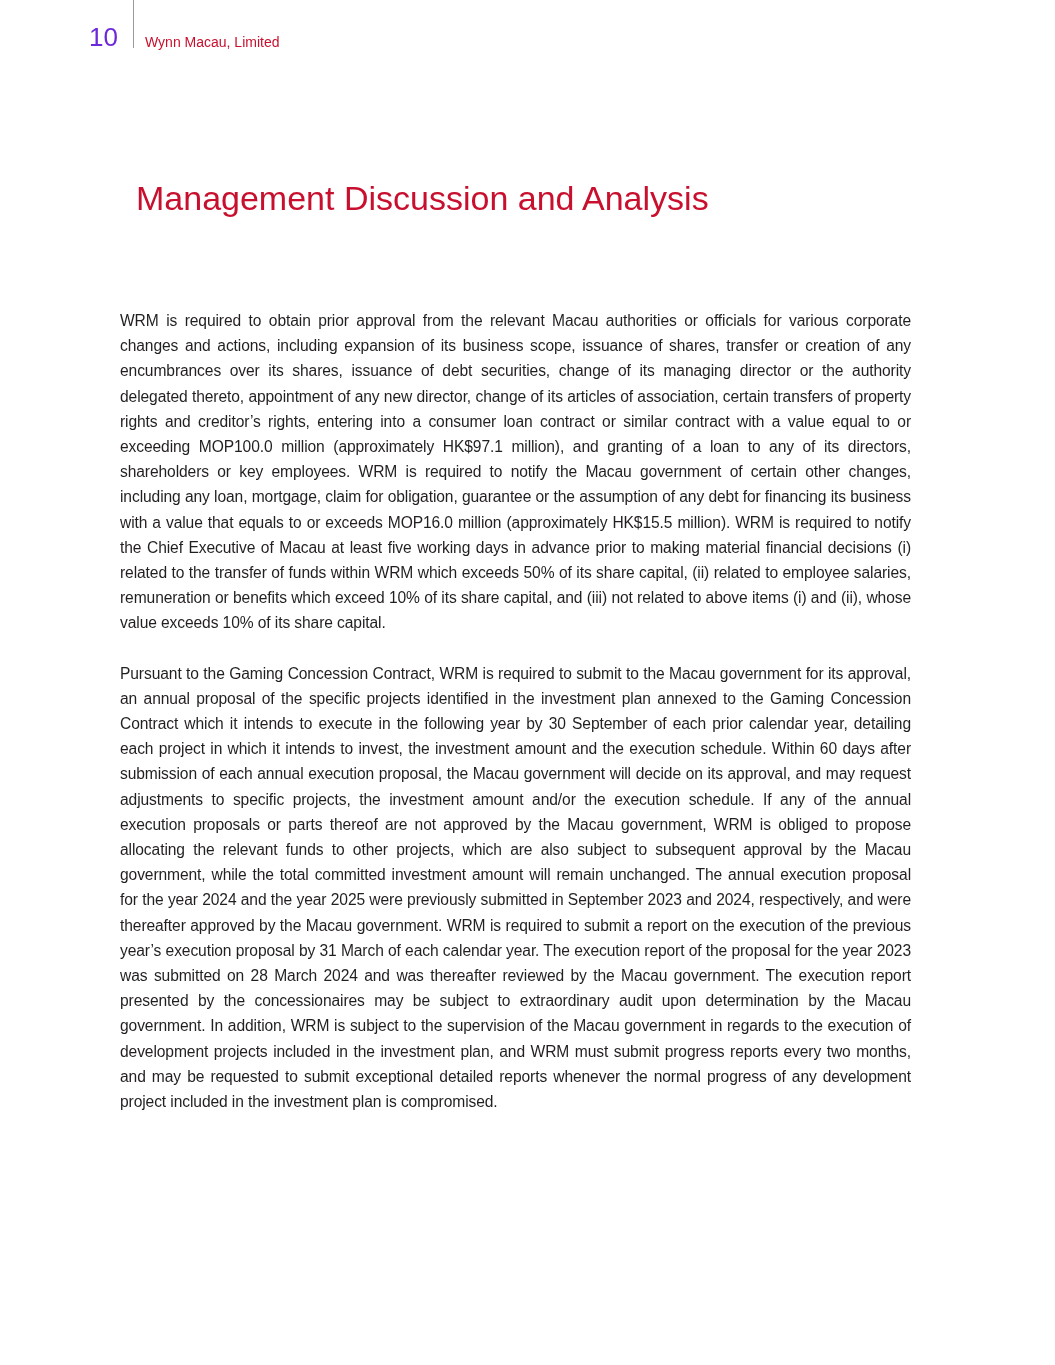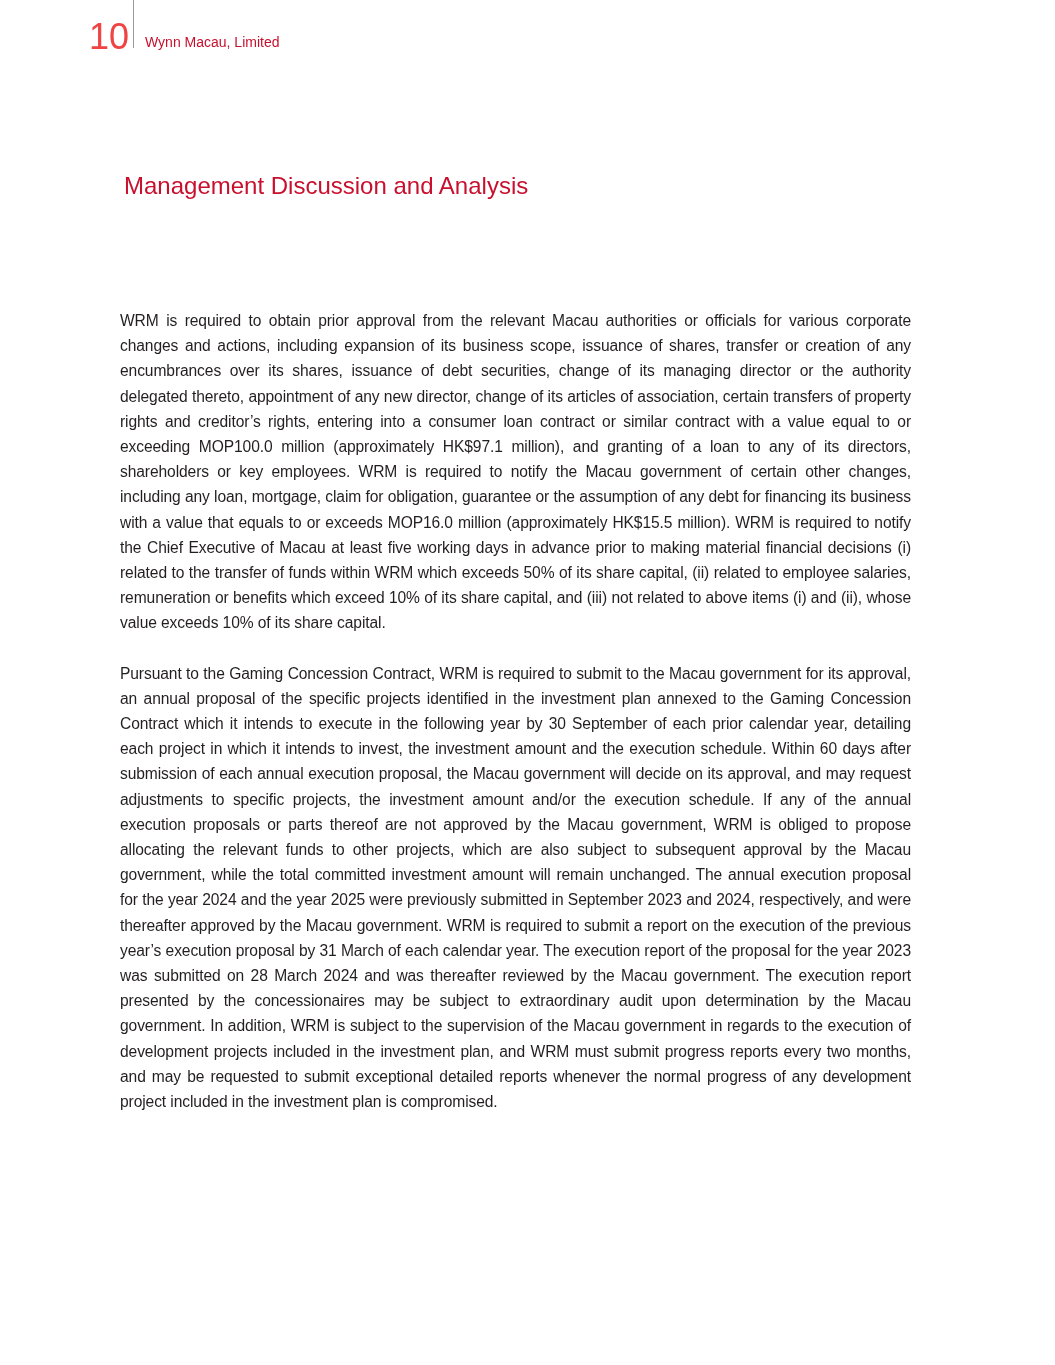--- a/index.html
+++ b/index.html
@@ -12,23 +12,23 @@
       height: 1365px;
       position: relative;
       overflow: hidden;
       font-family: "Liberation Sans", "DejaVu Sans", sans-serif;
       color: #231f20;
     }
     .page-number {
       position: absolute;
       left: 89px;
       top: 20px;
-      font-size: 36px;
+      font-size: 26px;
       line-height: 34px;
-      color: #ef4444;
+      color: #6d28d9;
       font-weight: normal;
       letter-spacing: 0px;
     }
     .header-divider {
       position: absolute;
       left: 133px;
       top: 0;
       width: 1px;
       height: 48px;
       background: #9a9a9a;
@@ -38,22 +38,22 @@
       left: 145px;
       top: 35px;
       font-size: 14px;
       line-height: 14px;
       color: #c8102e;
     }
     .section-title {
       position: absolute;
       left: 120px;
       top: 165px;
-      margin: 4px;
-      font-size: 24px;
+      margin: 16px;
+      font-size: 34px;
       line-height: 34px;
       font-weight: normal;
       color: #c8102e;
     }
     .body-text {
       position: absolute;
       left: 120px;
       top: 308px;
       width: 791px;
     }

